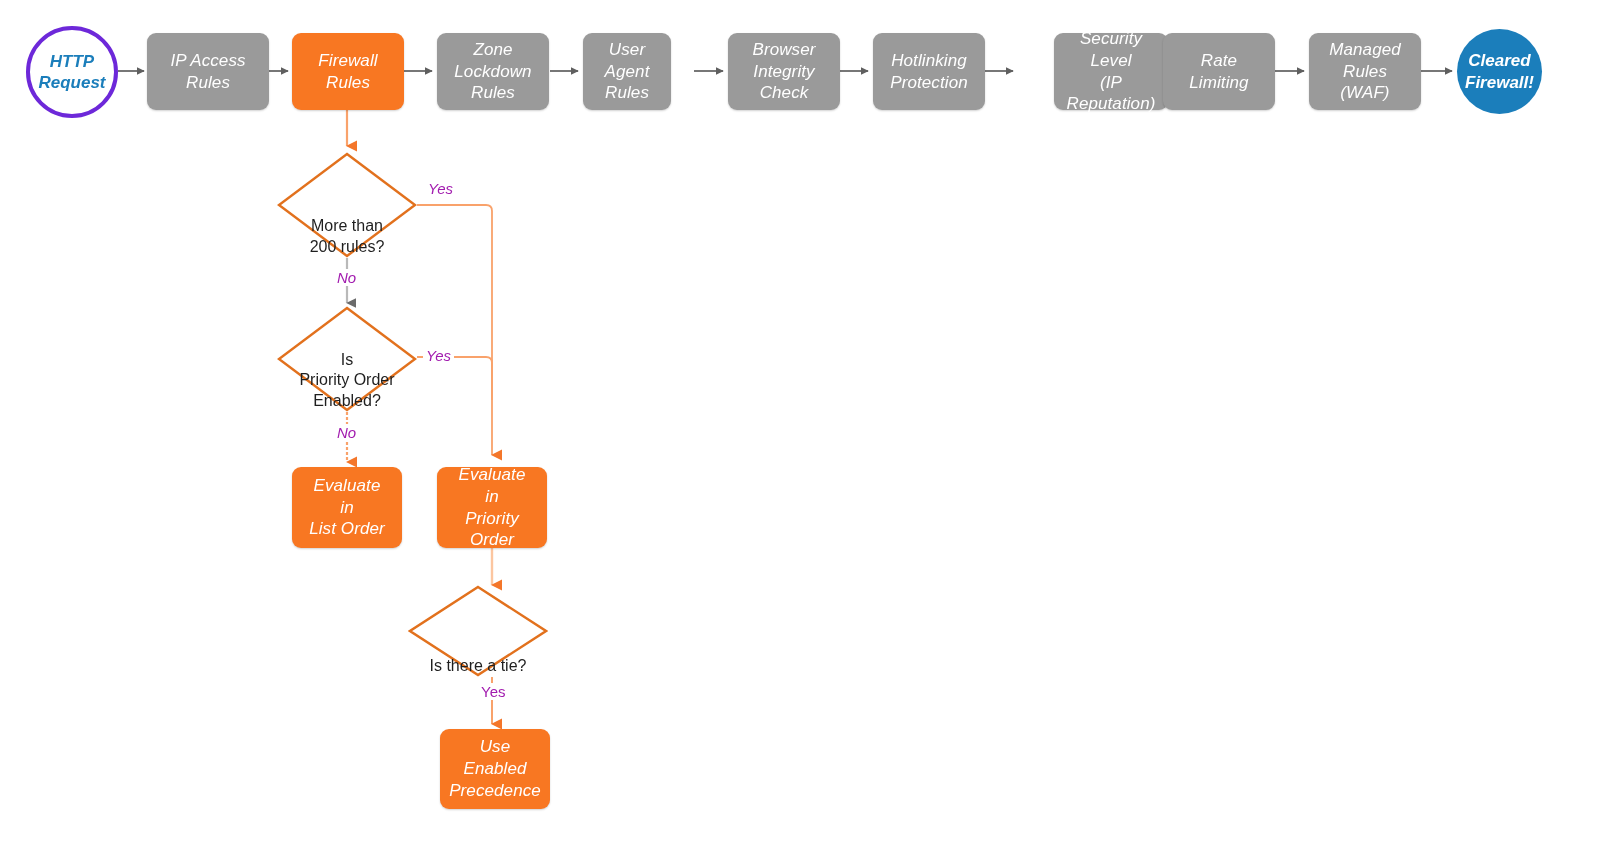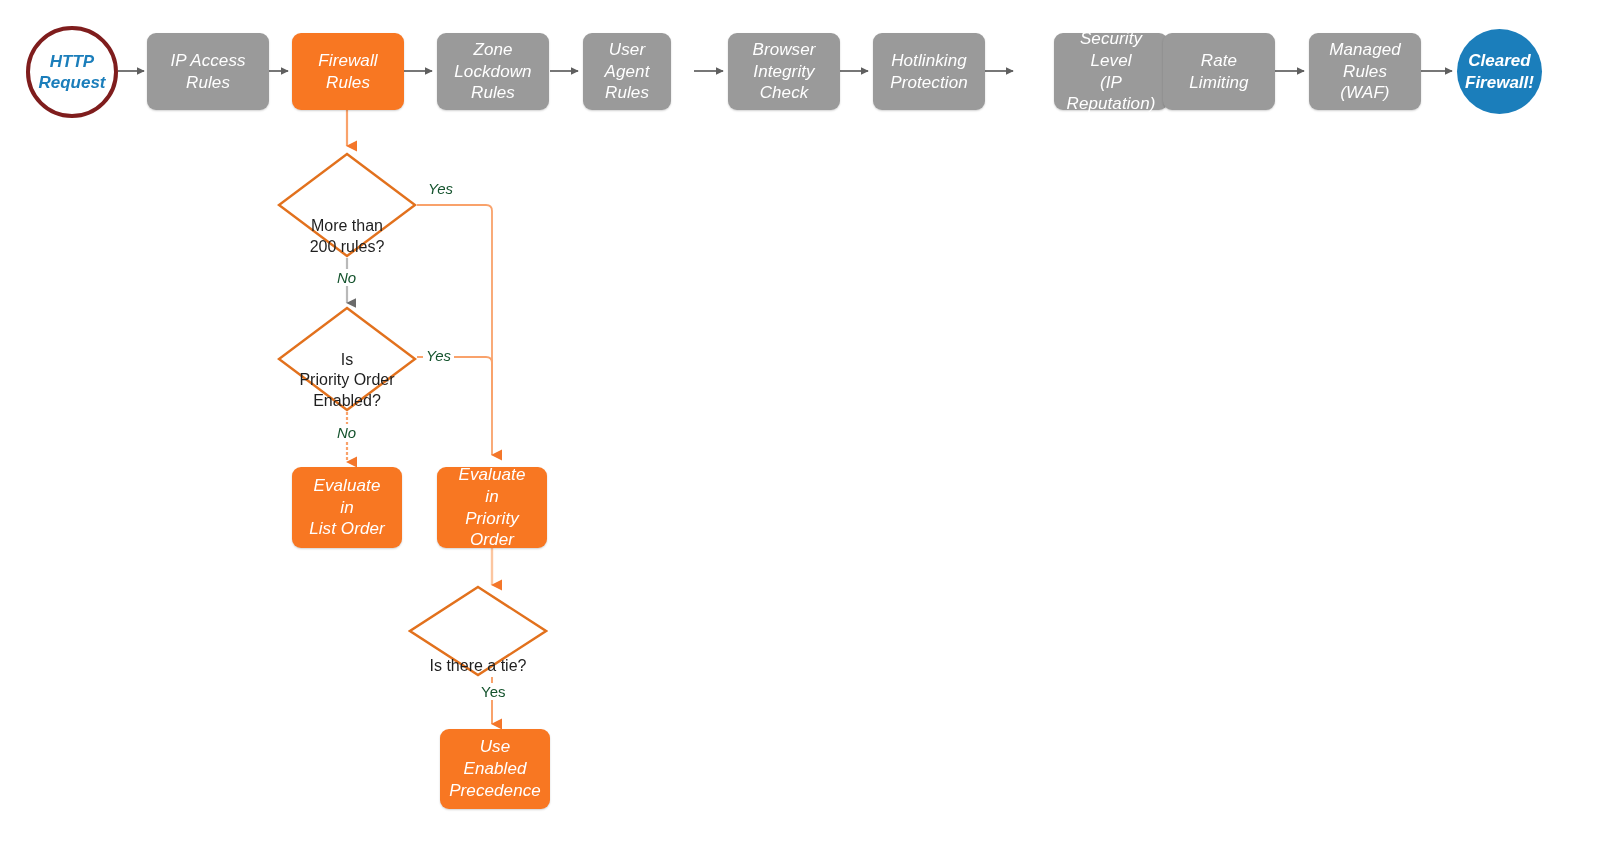--- a/index.html
+++ b/index.html
@@ -16,31 +16,31 @@
          font-size:17px;letter-spacing:.1px;}
   .stage .lbl{display:block;padding:0 6px;}
   .stage.gray{background:#9a9a9a;color:#ffffff;
               box-shadow:0 1px 2px rgba(0,0,0,.18);}
   .stage.orange{background:#f87722;color:#ffffff;
                 box-shadow:0 1px 2px rgba(0,0,0,.18);}
 
   
   .circle{border-radius:50%;font-style:italic;font-weight:bold;
           line-height:1.25;font-size:17px;}
-  .circle.start{background:#ffffff;border:4px solid #7f1d1d;color:#1b7ebb;}
+  .circle.start{background:#ffffff;border:4px solid #6d28d9;color:#1b7ebb;}
   .circle.end{background:#1b7ebb;color:#ffffff;}
 
   
   .diamond{background:transparent;align-items:flex-end;}
   .diamond .dshape{position:absolute;left:0;top:0;width:100%;height:100%;}
   .diamond .dtext{position:relative;z-index:2;color:#1f1f1f;font-size:16px;
                   line-height:1.3;font-style:normal;padding:0 4px;}
 
   
-  .elabel{position:absolute;font-size:15px;color:#14532d;font-style:italic;
+  .elabel{position:absolute;font-size:15px;color:#a21caf;font-style:italic;
           white-space:nowrap;background:#ffffff;padding:0 3px;}
   .elabel.plain{font-style:normal;}
 </style>
 </head>
 <body>
 
 <div id="canvas">
 
   <svg class="wires" viewBox="0 0 1600 858" xmlns="http://www.w3.org/2000/svg">
     <defs>

